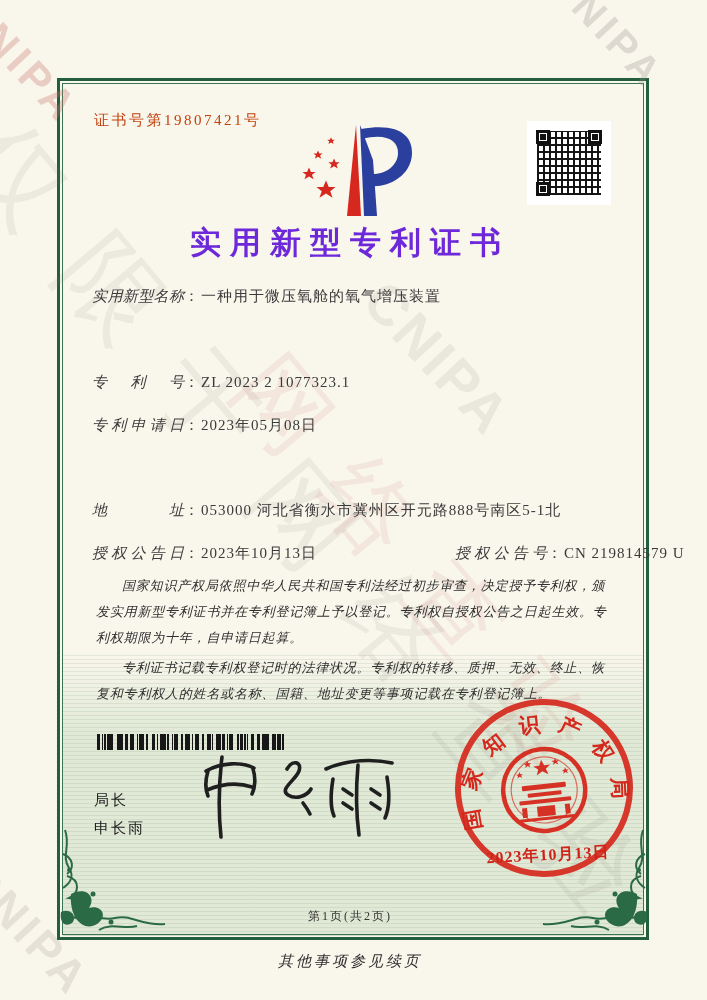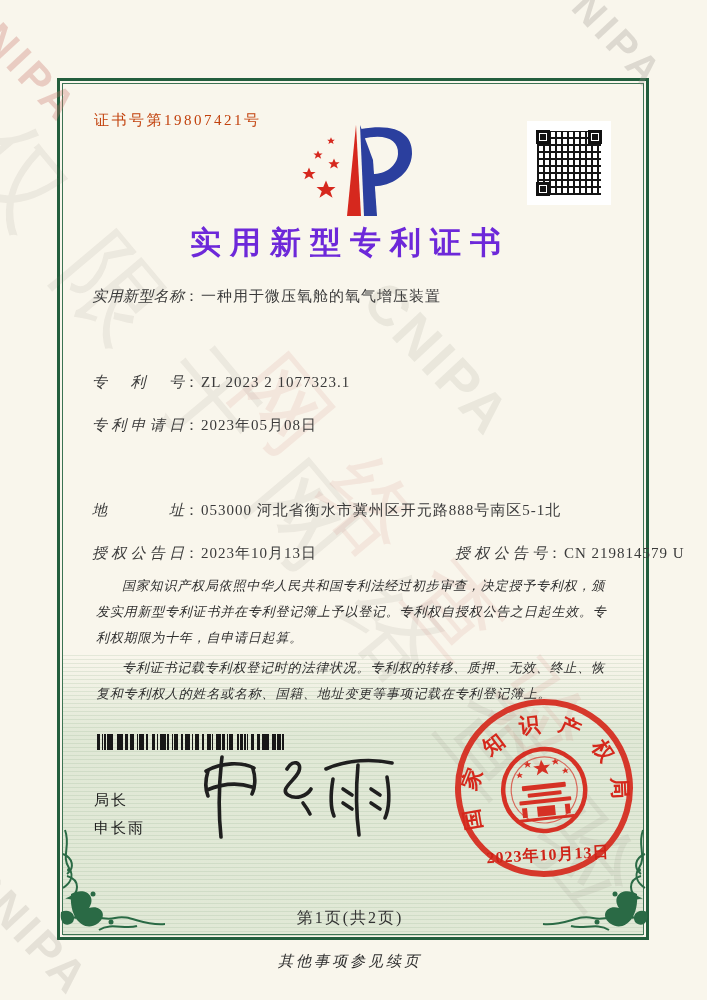--- a/index.html
+++ b/index.html
@@ -48,21 +48,21 @@
         repeating-linear-gradient(90deg,#171717 0 1.5px,transparent 1.5px 5px),
         repeating-linear-gradient(90deg,#171717 0 2px,transparent 2px 7px),
         repeating-linear-gradient(90deg,#171717 0 3px,transparent 3px 11px);}
   .officer{position:absolute;left:94px;z-index:3;font-family:"Liberation Sans","DejaVu Sans",sans-serif;
            font-size:15px;color:#1c1c1c;letter-spacing:2px;}
   .sig{position:absolute;left:192px;top:737px;z-index:4;}
   .seal{position:absolute;left:452px;top:696px;z-index:5;transform:rotate(-6deg);}
   .seal-date{position:absolute;left:468px;top:845px;width:160px;text-align:center;z-index:6;
       color:#cf2318;font-size:16px;letter-spacing:1px;transform:rotate(-3deg);font-weight:bold;}
   
-  .page-num{position:absolute;left:57px;top:908px;width:586px;text-align:center;font-size:16px;
+  .page-num{position:absolute;left:57px;top:908px;width:586px;text-align:center;font-size:12px;
             letter-spacing:2px;color:#333;z-index:3;}
   .cont-note{position:absolute;left:57px;top:952px;width:586px;text-align:center;font-size:15px;
              font-style:italic;letter-spacing:3px;color:#2e2e2e;z-index:3;}
 </style>
 </head>
 <body>
 
 <div class="page">
 
   <div class="wm" style="left:-16px;top:-12px;font-size:42px;letter-spacing:5px;color:rgba(198,116,106,0.32);transform:rotate(47deg);transform-origin:0 0;">CNIPA</div>

